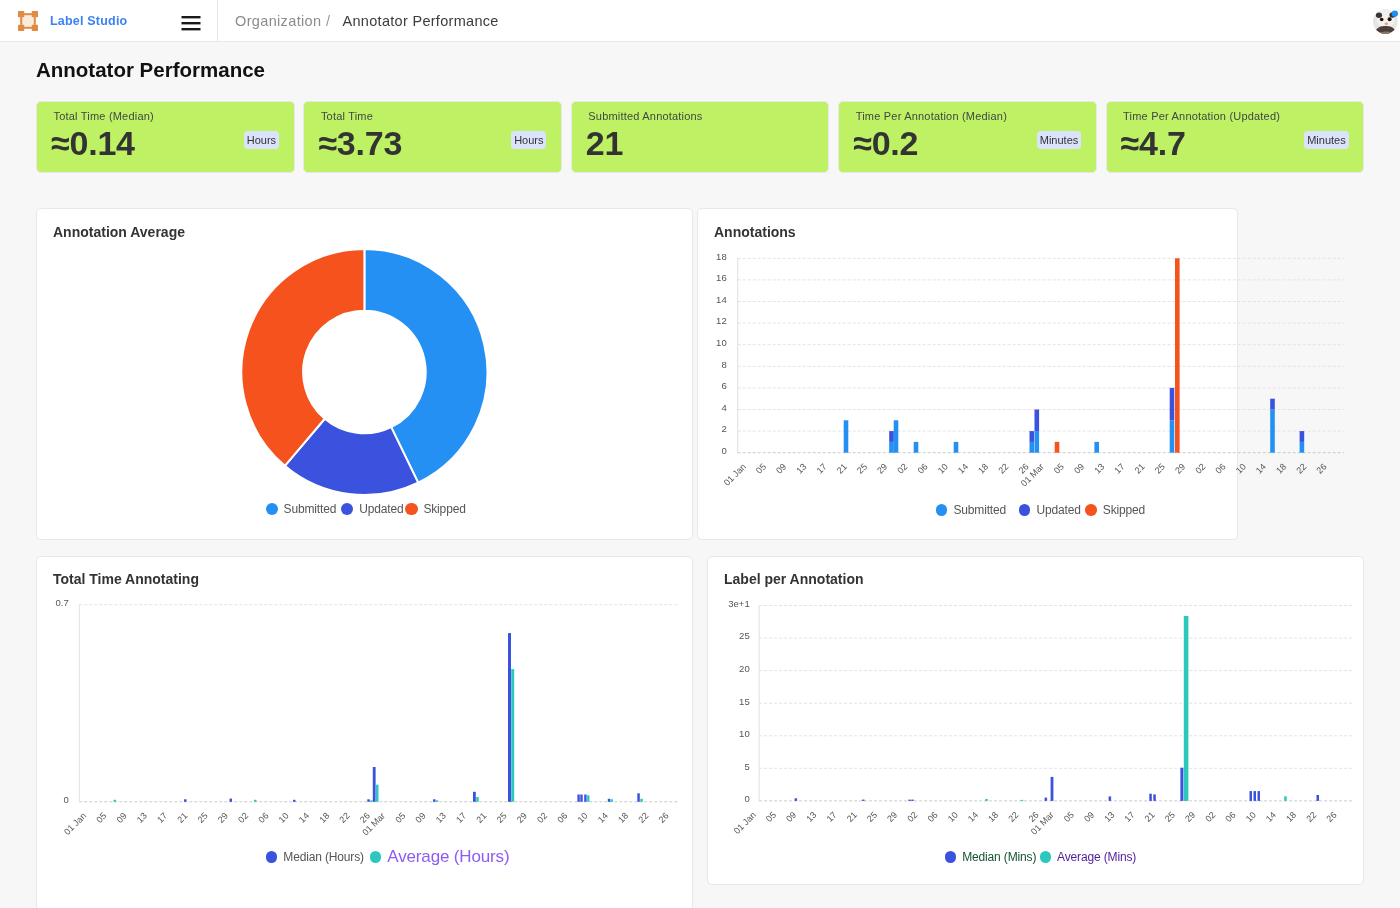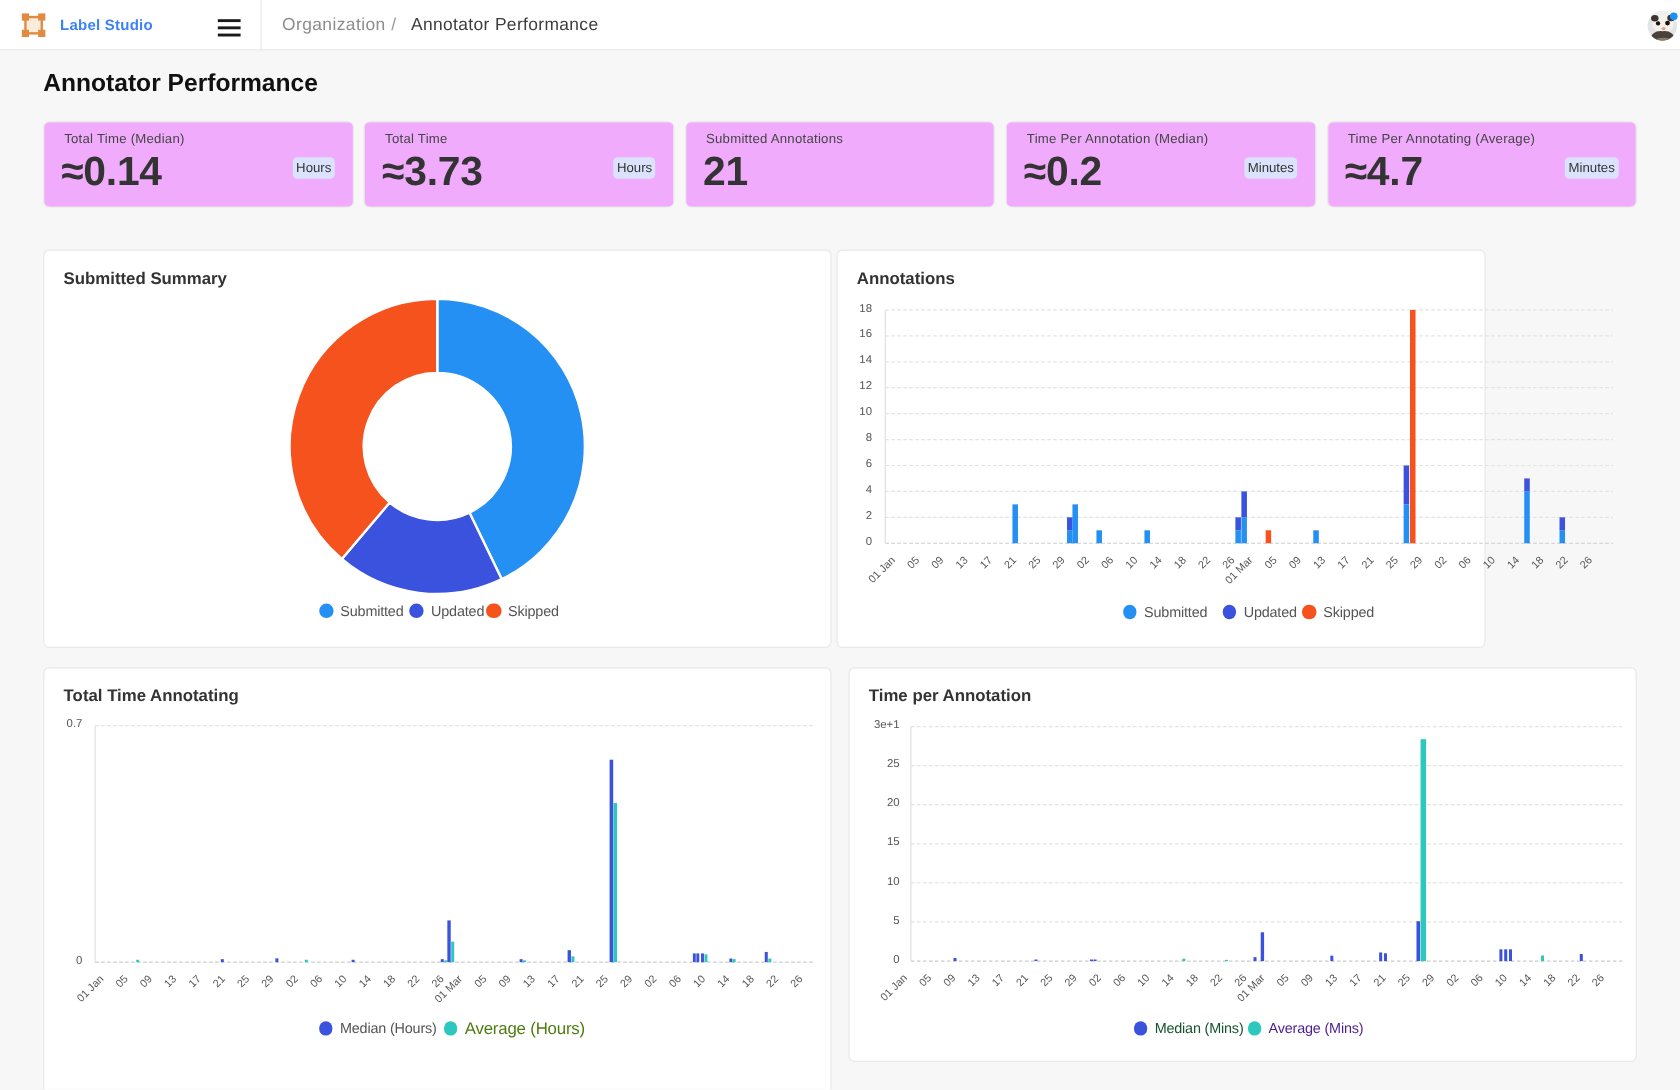--- a/index.html
+++ b/index.html
@@ -1,18 +1,18 @@
 <!DOCTYPE html>
 <html><head><meta charset="utf-8">
 <style>
 * { margin:0; padding:0; box-sizing:border-box; }
 html,body { width:1400px; height:908px; background:#f7f7f8; font-family:"Liberation Sans", sans-serif; }
 #page { position:relative; width:1400px; height:908px; overflow:hidden; }
 .hdr { position:absolute; left:0; top:0; width:1400px; height:42px; background:#fff; border-bottom:1px solid #e8e8e8; }
-.card { position:absolute; top:101px; width:258.6px; height:72px; background:#f0abfc; border:1px solid #e8e8e8; border-radius:5px; }
+.card { position:absolute; top:101px; width:258.6px; height:72px; background:#bef264; border:1px solid #e8e8e8; border-radius:5px; }
 .clabel { position:absolute; left:16.5px; top:7.5px; font-size:11px; color:#454545; letter-spacing:0.2px; }
 .cnum { position:absolute; left:14px; top:22px; font-size:34px; font-weight:bold; color:#333; letter-spacing:-0.2px; }
 .badge { position:absolute; right:14.5px; top:28.5px; height:18px; background:#dbe3fc; border-radius:4px; font-size:11px; font-weight:normal; color:#333; line-height:18px; padding:0 3px; }
 .panel { position:absolute; background:#fff; border:1px solid #e8e8e8; border-radius:5px; }
 .ptitle { position:absolute; left:16px; top:14.5px; font-size:14px; font-weight:bold; color:#333; }
 </style></head>
 <body>
 <div id="page">
 
 <div class="hdr">
@@ -70,27 +70,27 @@
 <div class="card" style="left:570.8px">
 <div class="clabel">Submitted Annotations</div>
 <div class="cnum">21</div>
 </div>
 <div class="card" style="left:838.2px">
 <div class="clabel">Time Per Annotation (Median)</div>
 <div class="cnum">≈0.2</div>
 <div class="badge">Minutes</div>
     </div>
 <div class="card" style="left:1105.6px">
-<div class="clabel">Time Per Annotating (Average)</div>
+<div class="clabel">Time Per Annotation (Updated)</div>
 <div class="cnum">≈4.7</div>
 <div class="badge">Minutes</div>
     </div>
 
 <div class="panel" style="left:36px;top:208px;width:656.5px;height:332px">
-<div class="ptitle">Submitted Summary</div>
+<div class="ptitle">Annotation Average</div>
 <svg width="656" height="330" viewBox="0 0 656 330" style="position:absolute;left:0;top:0">
 <path d="M327.40 40.00 A123 123 0 0 1 381.13 273.65 L354.18 218.14 A61.3 61.3 0 0 0 327.40 101.70 Z" fill="#2590f3" stroke="#fff" stroke-width="2"></path>
 <path d="M381.13 273.65 A123 123 0 0 1 247.84 256.81 L287.75 209.75 A61.3 61.3 0 0 0 354.18 218.14 Z" fill="#3a52dd" stroke="#fff" stroke-width="2"></path>
 <path d="M247.84 256.81 A123 123 0 0 1 327.40 40.00 L327.40 101.70 A61.3 61.3 0 0 0 287.75 209.75 Z" fill="#f5521d" stroke="#fff" stroke-width="2"></path>
 </svg>
 </div>
 
 <div class="panel" style="left:697px;top:208px;width:541px;height:332px">
 <div class="ptitle">Annotations</div>
 <svg width="656" height="330" viewBox="0 0 656 330" style="position:absolute;left:0;top:0">
@@ -225,21 +225,21 @@
 <rect x="547.2" y="237.5" width="2.4" height="7.3" fill="#3a52dd"></rect>
 <rect x="550.1" y="238.3" width="2.4" height="6.5" fill="#2cc7bd"></rect>
 <rect x="570.8" y="241.8" width="2.5" height="3.0" fill="#3a52dd"></rect>
 <rect x="573.5" y="242.3" width="2.5" height="2.5" fill="#2cc7bd"></rect>
 <rect x="600.3" y="236.3" width="2.5" height="8.5" fill="#3a52dd"></rect>
 <rect x="603.3" y="241.8" width="2.5" height="3.0" fill="#2cc7bd"></rect>
 </svg>
 </div>
 
 <div class="panel" style="left:707px;top:555.5px;width:657px;height:329.5px">
-<div class="ptitle">Time per Annotation</div>
+<div class="ptitle">Label per Annotation</div>
 <svg width="656" height="328" viewBox="0 0 656 328" style="position:absolute;left:0;top:0">
 <line x1="51.10000000000002" y1="243.9" x2="646" y2="243.9" stroke="#cbcbcb" stroke-width="1" stroke-dasharray="3 2"></line>
 <line x1="51.10000000000002" y1="211.3" x2="646" y2="211.3" stroke="#e3e3e3" stroke-width="1" stroke-dasharray="3 2"></line>
 <line x1="51.10000000000002" y1="178.8" x2="646" y2="178.8" stroke="#e3e3e3" stroke-width="1" stroke-dasharray="3 2"></line>
 <line x1="51.10000000000002" y1="146.2" x2="646" y2="146.2" stroke="#e3e3e3" stroke-width="1" stroke-dasharray="3 2"></line>
 <line x1="51.10000000000002" y1="113.6" x2="646" y2="113.6" stroke="#e3e3e3" stroke-width="1" stroke-dasharray="3 2"></line>
 <line x1="51.10000000000002" y1="81.1" x2="646" y2="81.1" stroke="#e3e3e3" stroke-width="1" stroke-dasharray="3 2"></line>
 <line x1="51.10000000000002" y1="48.5" x2="646" y2="48.5" stroke="#e3e3e3" stroke-width="1" stroke-dasharray="3 2"></line>
 <line x1="51.10000000000002" y1="48.5" x2="51.10000000000002" y2="243.9" stroke="#e0e0e0" stroke-width="1"></line>
 <text x="41.700000000000045" y="245.2" text-anchor="end" font-size="9.5" fill="#555">0</text>
@@ -308,18 +308,18 @@
 <div style="position:absolute;left:423.4px;top:500.5px;font-size:12px;letter-spacing:-0.15px;color:#555;line-height:16px">Skipped</div>
 <div style="position:absolute;left:935.9px;top:504.2px;width:11.5px;height:11.5px;border-radius:50%;background:#2590f3"></div>
 <div style="position:absolute;left:953.4px;top:501.5px;font-size:12px;letter-spacing:-0.15px;color:#555;line-height:16px">Submitted</div>
 <div style="position:absolute;left:1018.8px;top:504.2px;width:11.5px;height:11.5px;border-radius:50%;background:#3a52dd"></div>
 <div style="position:absolute;left:1036.4px;top:501.5px;font-size:12px;letter-spacing:-0.15px;color:#555;line-height:16px">Updated</div>
 <div style="position:absolute;left:1085.2px;top:504.2px;width:11.5px;height:11.5px;border-radius:50%;background:#f5521d"></div>
 <div style="position:absolute;left:1102.8px;top:501.5px;font-size:12px;letter-spacing:-0.15px;color:#555;line-height:16px">Skipped</div>
 <div style="position:absolute;left:265.8px;top:851.2px;width:11.5px;height:11.5px;border-radius:50%;background:#3a52dd"></div>
 <div style="position:absolute;left:283.3px;top:848.5px;font-size:12px;letter-spacing:-0.15px;color:#555;line-height:16px">Median (Hours)</div>
 <div style="position:absolute;left:369.8px;top:851.2px;width:11.5px;height:11.5px;border-radius:50%;background:#2cc7bd"></div>
-<div style="position:absolute;left:387.3px;top:848.5px;font-size:14px;letter-spacing:-0.15px;color:#4d7c0f;line-height:16px">Average (Hours)</div>
+<div style="position:absolute;left:387.3px;top:848.5px;font-size:17px;letter-spacing:-0.15px;color:#8b5cf6;line-height:16px">Average (Hours)</div>
 <div style="position:absolute;left:944.6px;top:851.2px;width:11.5px;height:11.5px;border-radius:50%;background:#3a52dd"></div>
 <div style="position:absolute;left:962.2px;top:848.5px;font-size:12px;letter-spacing:-0.15px;color:#14532d;line-height:16px">Median (Mins)</div>
 <div style="position:absolute;left:1039.5px;top:851.2px;width:11.5px;height:11.5px;border-radius:50%;background:#2cc7bd"></div>
 <div style="position:absolute;left:1057.1px;top:848.5px;font-size:12px;letter-spacing:-0.15px;color:#4c1d95;line-height:16px">Average (Mins)</div>
 
 </div>
 </body></html>

